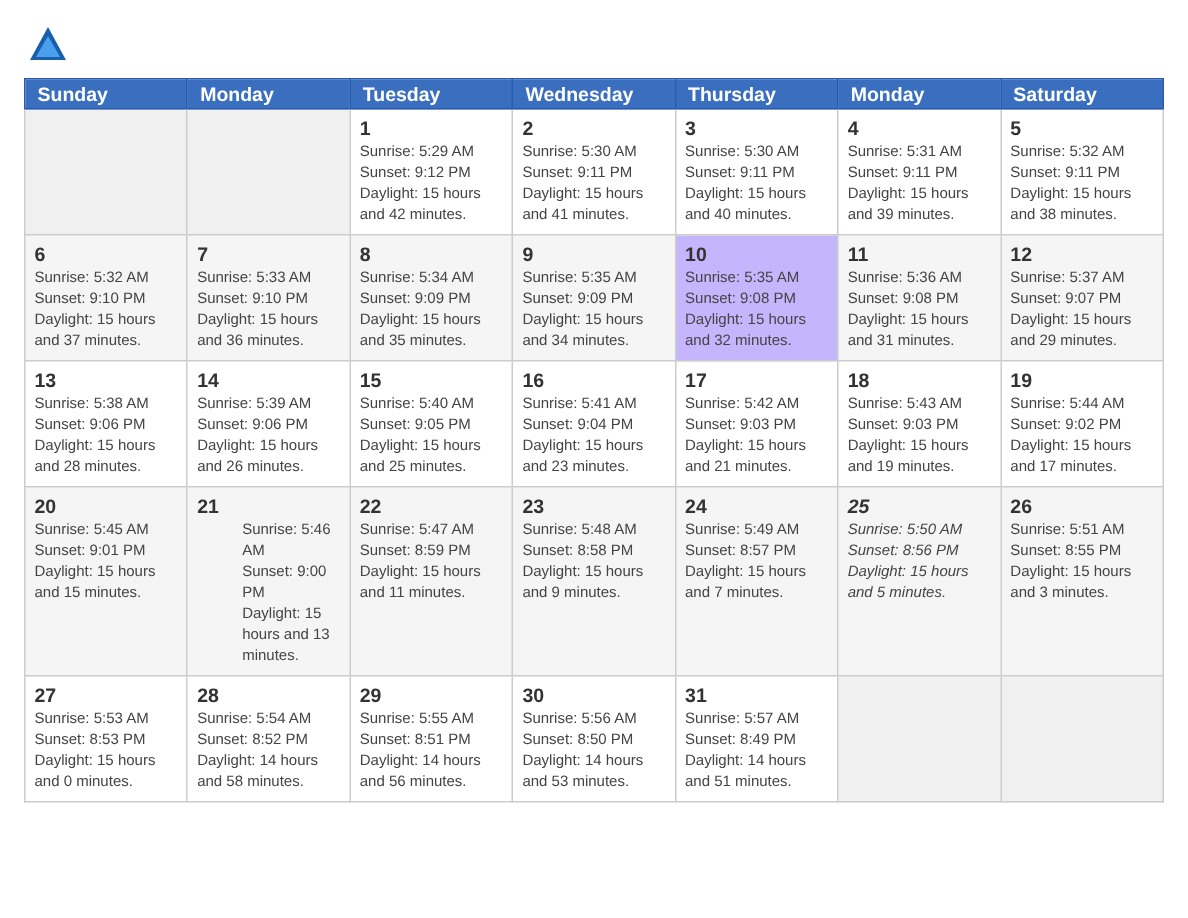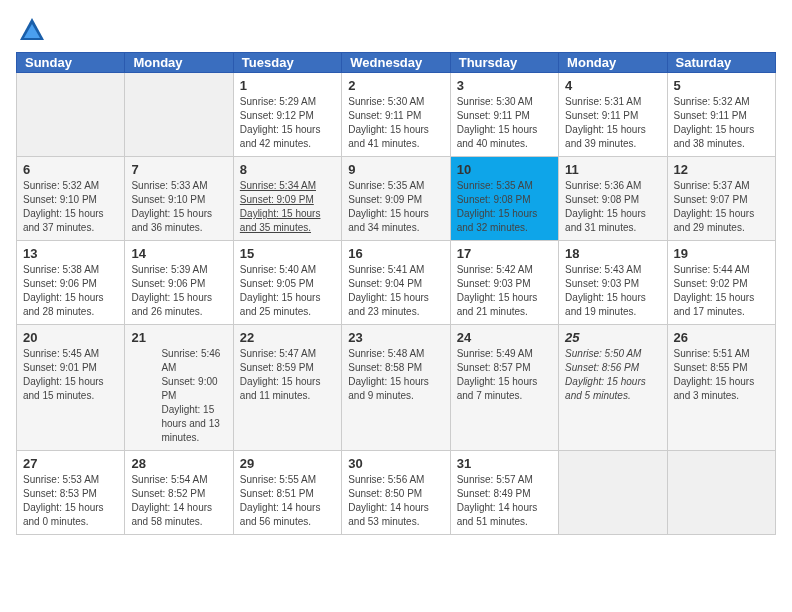--- a/index.html
+++ b/index.html
@@ -156,31 +156,31 @@
 Daylight: 15 hours and 37 minutes.</div>
         </td>
         <td style="background: rgb(245, 245, 245);">
           <div class="day-num">7</div>
           <div class="day-info" style="white-space: pre-line;">Sunrise: 5:33 AM
 Sunset: 9:10 PM
 Daylight: 15 hours and 36 minutes.</div>
         </td>
         <td style="background: rgb(245, 245, 245);">
           <div class="day-num">8</div>
-          <div class="day-info" style="white-space: pre-line; text-decoration: underline;">Sunrise: 5:34 AM
+          <div class="day-info" style="white-space: pre-line;">Sunrise: 5:34 AM
 Sunset: 9:09 PM
 Daylight: 15 hours and 35 minutes.</div>
         </td>
         <td style="background: rgb(245, 245, 245);">
           <div class="day-num">9</div>
           <div class="day-info" style="white-space: pre-line;">Sunrise: 5:35 AM
 Sunset: 9:09 PM
 Daylight: 15 hours and 34 minutes.</div>
         </td>
-        <td style="background: #0ea5e9;">
+        <td style="background: #c4b5fd;">
           <div class="day-num">10</div>
           <div class="day-info" style="white-space: pre-line;">Sunrise: 5:35 AM
 Sunset: 9:08 PM
 Daylight: 15 hours and 32 minutes.</div>
         </td>
         <td style="background: rgb(245, 245, 245);">
           <div class="day-num">11</div>
           <div class="day-info" style="white-space: pre-line;">Sunrise: 5:36 AM
 Sunset: 9:08 PM
 Daylight: 15 hours and 31 minutes.</div>

